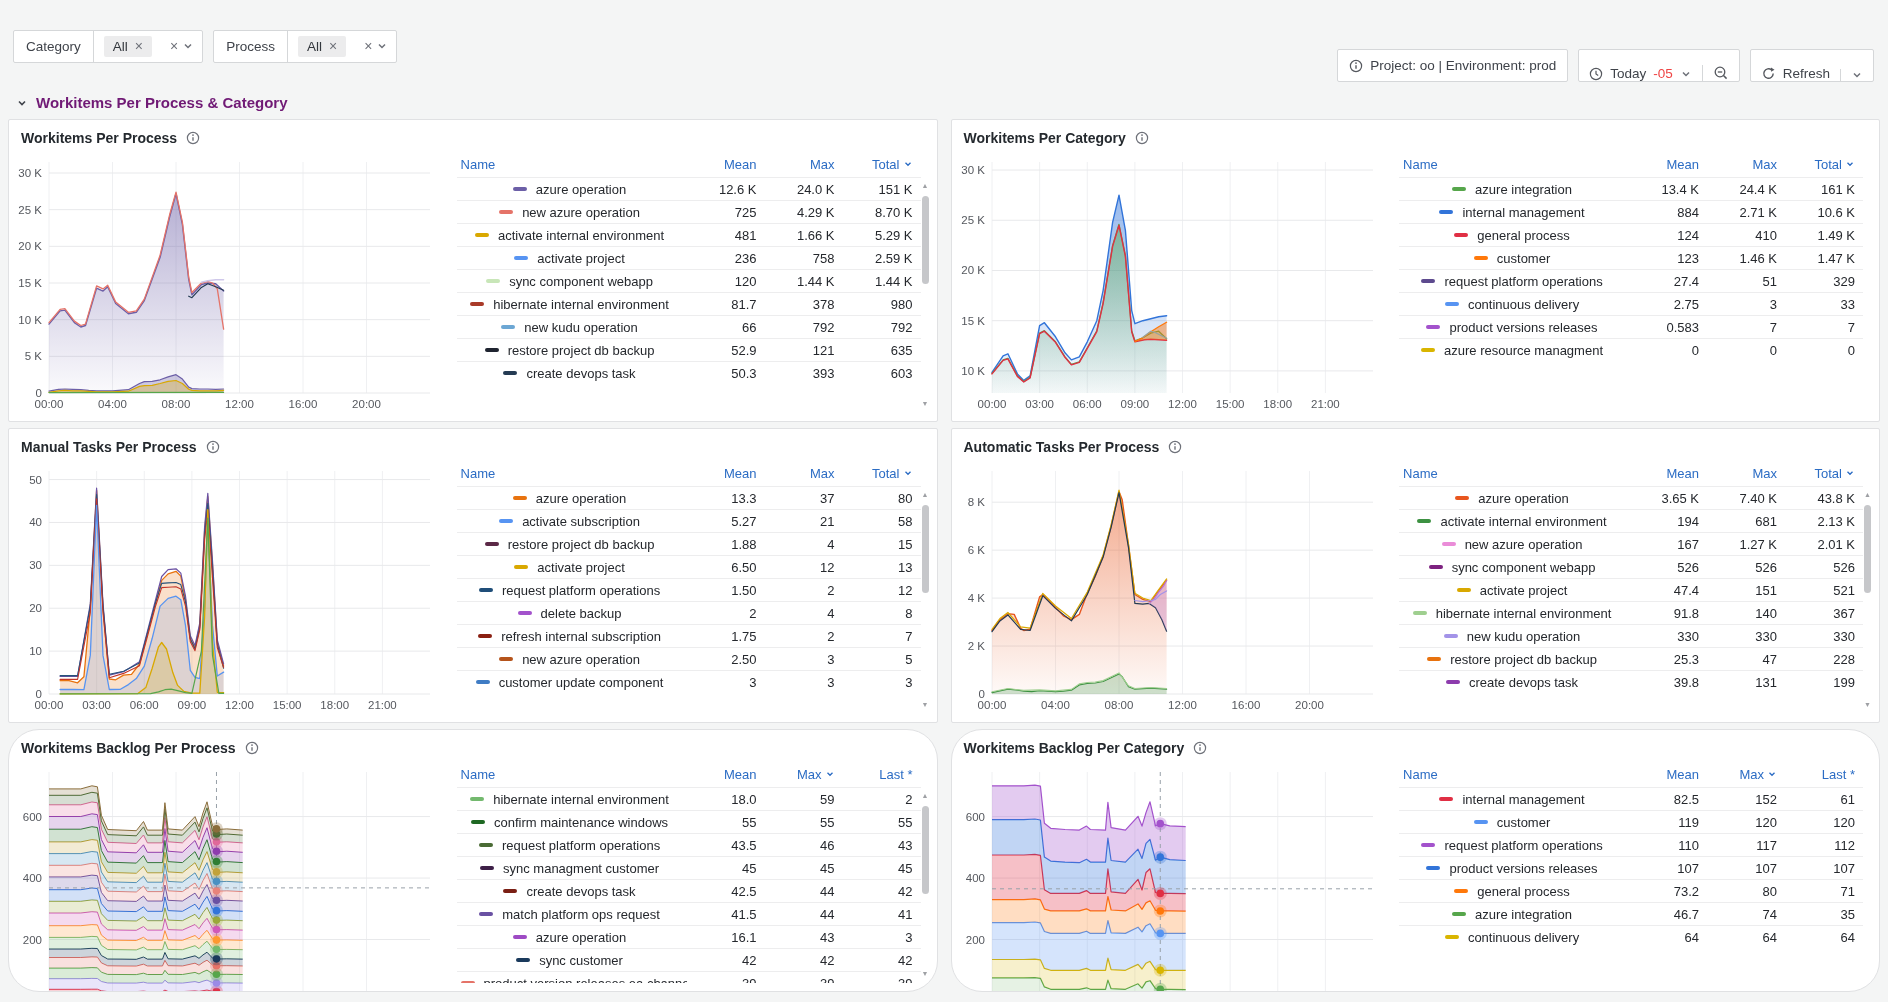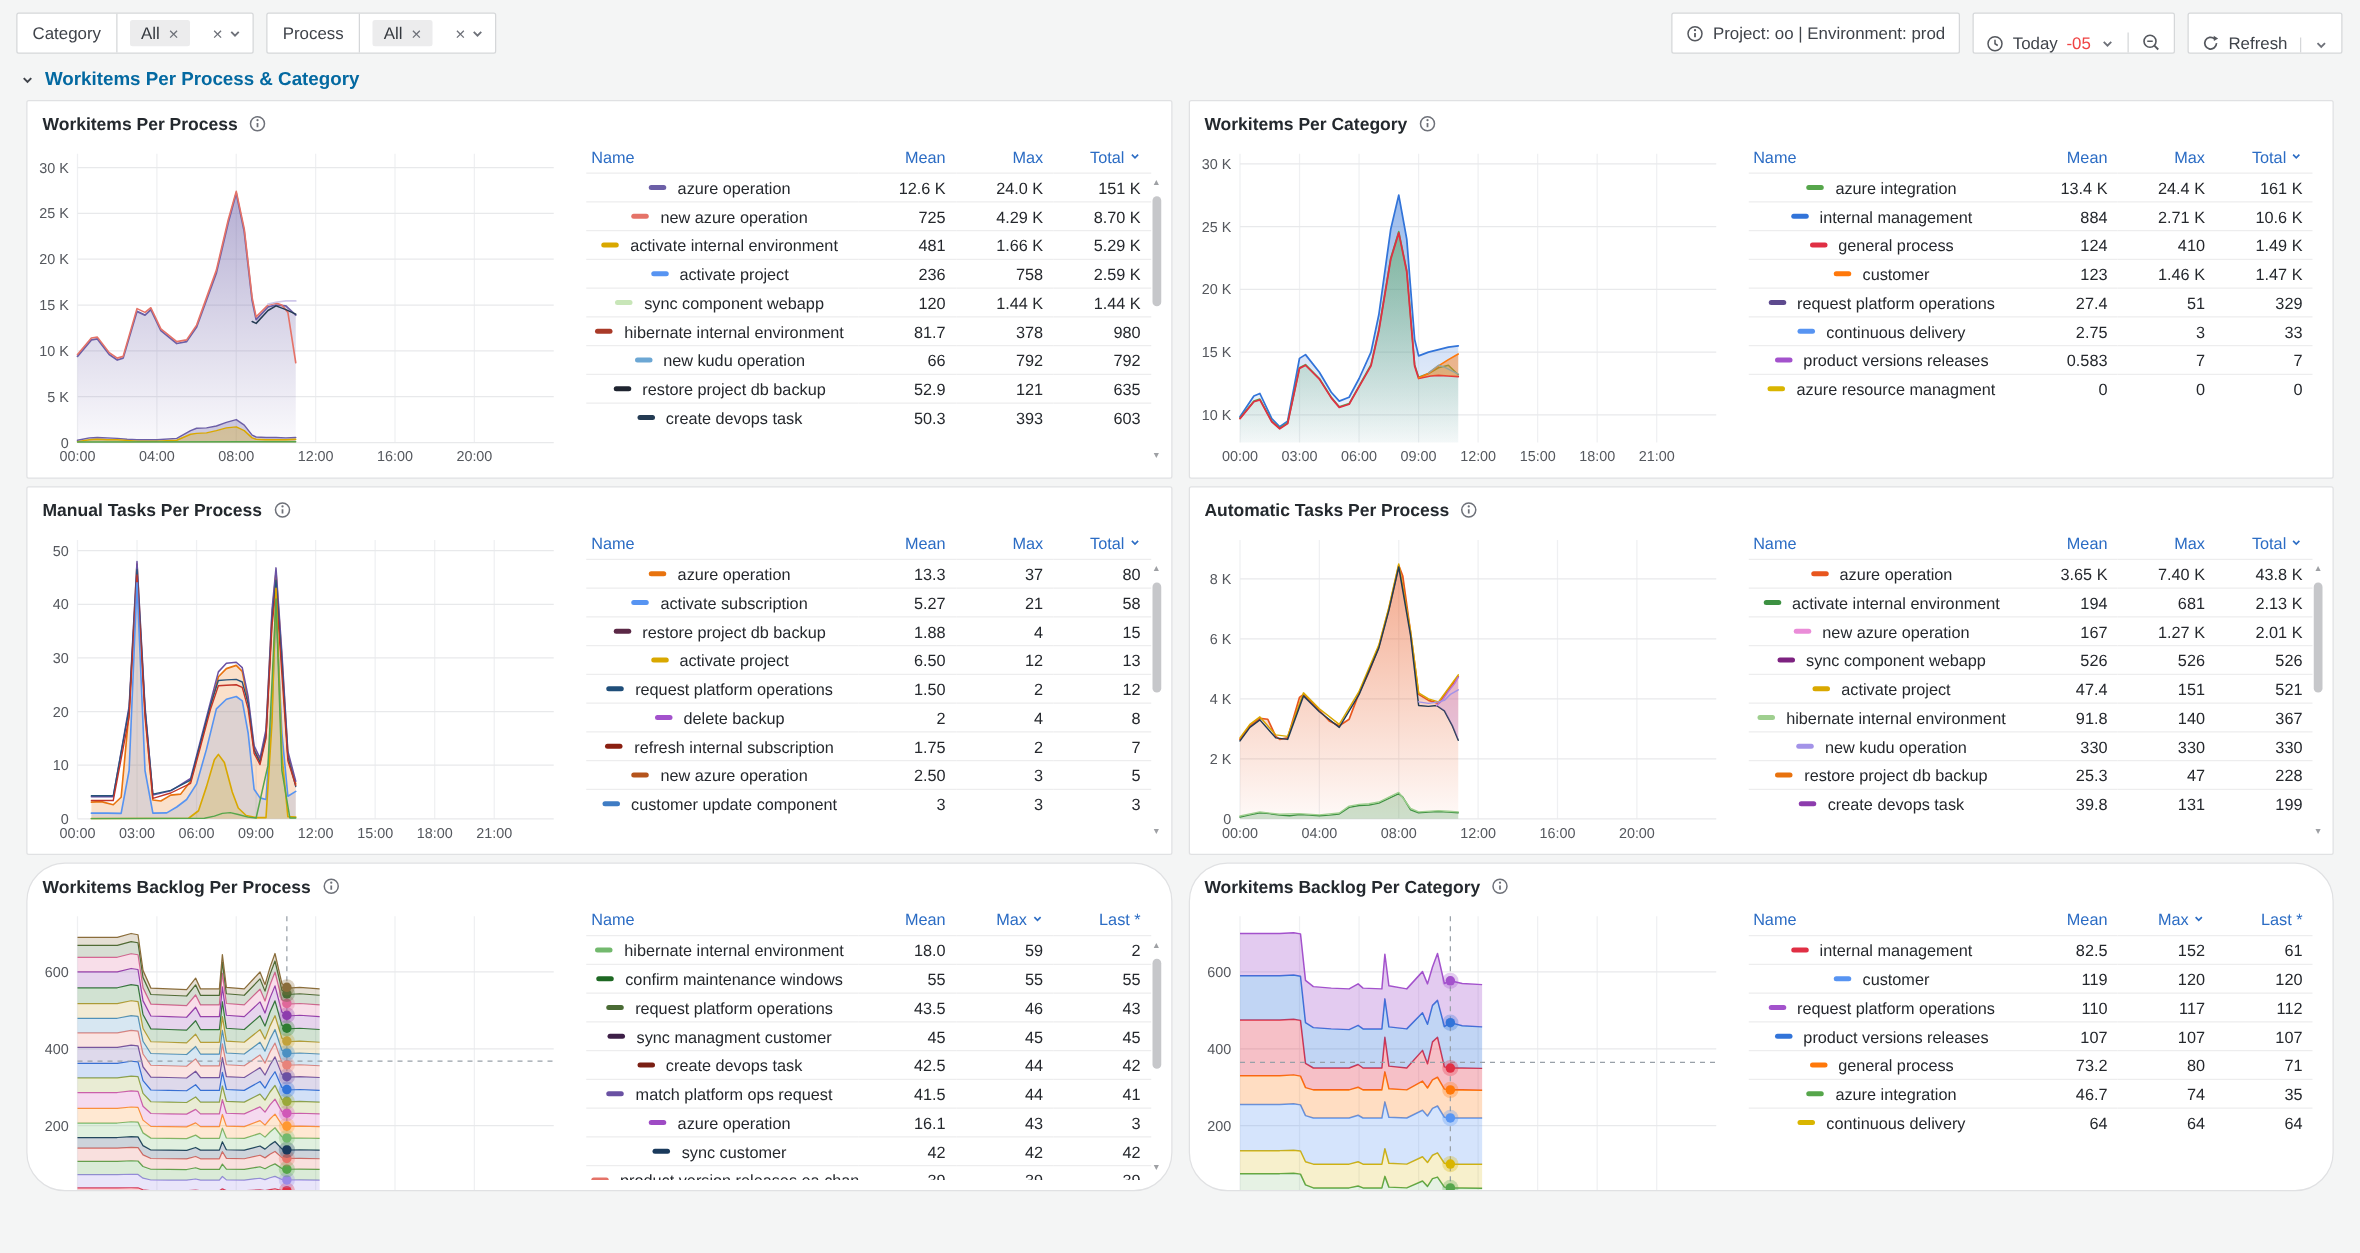--- a/index.html
+++ b/index.html
@@ -7,31 +7,31 @@
     font-family:"Liberation Sans", sans-serif; color:#24292e; }
   
   .topbar { display:flex; justify-content:space-between; align-items:center; padding:10px 14px 8px 13px; }
   .filters { display:flex; gap:10px; }
   .filter { display:flex; align-items:center; background:#fff; border:1px solid #d5d7d9; border-radius:2px; height:33px; }
   .f-label { padding:0 12px; font-size:13.5px; color:#3f434a; border-right:1px solid #d5d7d9; height:100%; display:flex; align-items:center; }
   .chip { display:inline-flex; align-items:center; gap:7px; background:#ececed; border-radius:2px; padding:3px 9px; margin:0 8px 0 10px; font-size:13.5px; color:#33373d; }
   .chip-x, .f-clear { color:#6e7179; font-size:14px; cursor:pointer; line-height:1; }
   .f-clear { margin:0 4px 0 10px; }
   .f-caret { margin-right:8px; display:flex; }
-  .right-controls { display:flex; gap:10px; align-items:center; }
+  .right-controls { display:flex; gap:10px; align-items:center;margin-top:39px; }
   .btn { display:flex; align-items:center; gap:7px; background:#fff; border:1px solid #d5d7d9; border-radius:2px; height:33px; padding:0 11px; font-size:13.5px; color:#3f434a; white-space:nowrap; }
   .btn-group { display:flex; align-items:flex-end; background:#fff; border:1px solid #d5d7d9; border-radius:2px; height:33px; }
   .btn-seg { display:flex; align-items:center; gap:7px; padding:0 10px; font-size:13.5px; color:#3f434a; }
   .btn-seg + .btn-seg { border-left:1px solid #d5d7d9; }
   .orange { color:#ef4444; }
   
   .section { display:flex; align-items:center; gap:8px; padding:4px 0 8px 16px; cursor:pointer; }
-  .section h1 { font-size:15px; font-weight:700; color:#0369a1;text-align:right; }
+  .section h1 { font-size:15px; font-weight:700; color:#701a75;text-align:right; }
   
-  .grid { display:grid; grid-template-columns:1fr 1fr; gap:6px 13px; padding:0 21px; }
+  .grid { display:grid; grid-template-columns:1fr 1fr; gap:6px 13px; padding:0 8px; }
   .panel { background:#fff; border:1px solid #e0e1e3; border-radius:2px; overflow:hidden; position:relative; }
   .panel:nth-child(1),.panel:nth-child(2){ height:303px; }
   .panel:nth-child(3),.panel:nth-child(4){ height:295px; }
   .panel:nth-child(5),.panel:nth-child(6){ height:263px;border-radius:31px; }
   .panel-header { display:flex; align-items:center; gap:9px; padding:8px 10px 2px 12px; height:30px; }
   .panel-header h2 { font-size:14px; font-weight:600; color:#24292e; }
   .panel-body { display:flex; height:calc(100% - 32px); padding:2px 6px 6px 2px; }
   .chart-wrap { flex:0 0 46.5%; position:relative; }
   .legend-wrap { flex:1; position:relative; padding:0 10px 0 18px; overflow:hidden; }
   table.legend { width:100%; border-collapse:collapse; font-size:13px; table-layout:fixed; }

